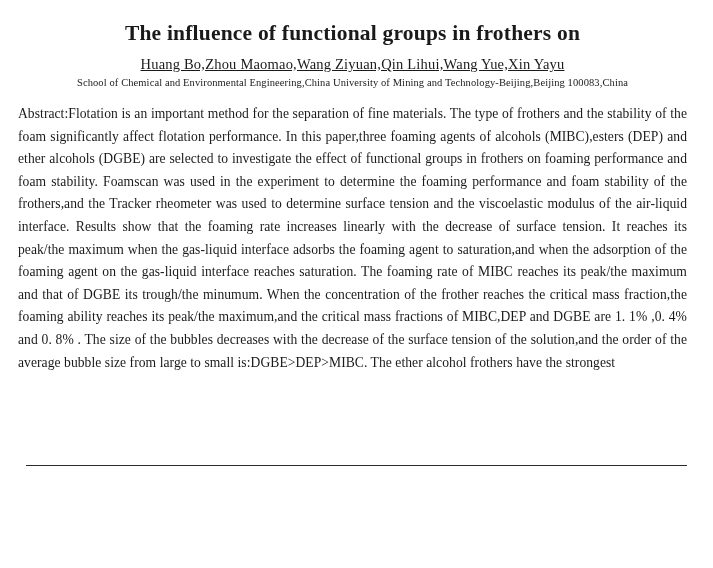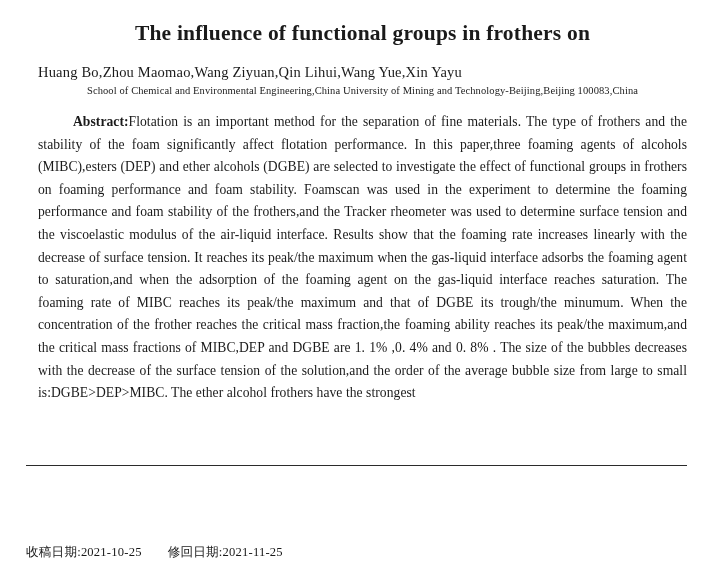--- a/index.html
+++ b/index.html
@@ -12,59 +12,60 @@
     height: 568px;
     font-family: "Liberation Serif", serif;
     color: #1a1a1a;
     overflow: hidden;
   }
   .page {
     position: relative;
     width: 713px;
     height: 568px;
     box-sizing: border-box;
-    padding: 12px 26px 0 38px;
+    padding: 12px 26px 0 18px;
   }
   .title {
     text-align: center;
     font-family: "Liberation Serif", serif;
     font-weight: bold;
     font-size: 21.5px;
     line-height: 30px;
     letter-spacing: 0.2px;
     margin: 6px 0 0 0;
     padding: 0 18px;
   }
   .title-line {
     display: block;
   }
   .authors {
+    text-align: center;
     font-size: 14.5px;
     line-height: 20px;
-    margin-top: 14px;
+    margin-top: 6px;
     letter-spacing: 0.2px;
+    text-decoration: underline;
   }
   .affiliation {
     text-align: center;
     font-size: 10.5px;
     line-height: 15px;
     margin-top: 1px;
     letter-spacing: 0.1px;
   }
   .abstract {
     margin-top: 13px;
     font-size: 13.6px;
     line-height: 22.6px;
     text-align: justify;
     text-justify: inter-word;
     letter-spacing: 0.05px;
   }
   .abstract-label {
-    font-weight: bold;
-    margin-left: 35px;
+    font-weight: normal;
   }
   .rule {
     position: absolute;
     left: 26px;
     right: 26px;
     border: 0;
     border-top: 1px solid #2b2b2b;
     margin: 0;
   }
   .footnote-area {
@@ -109,18 +110,15 @@
 
   <div class="affiliation">School of Chemical and Environmental Engineering,China University of Mining and Technology-Beijing,Beijing 100083,China</div>
 
   <div class="abstract">
     <span class="abstract-label">Abstract:</span><span>Flotation is an important method for the separation of fine materials. The type of frothers and the stability of the foam significantly affect flotation performance. In this paper,three foaming agents of alcohols (MIBC),esters (DEP) and ether alcohols (DGBE) are selected to investigate the effect of functional groups in frothers on foaming performance and foam stability. Foamscan was used in the experiment to determine the foaming performance and foam stability of the frothers,and the Tracker rheometer was used to determine surface tension and the viscoelastic modulus of the air-liquid interface. Results show that the foaming rate increases linearly with the decrease of surface tension. It reaches its peak/the maximum when the gas-liquid interface adsorbs the foaming agent to saturation,and when the adsorption of the foaming agent on the gas-liquid interface reaches saturation. The foaming rate of MIBC reaches its peak/the maximum and that of DGBE its trough/the minumum. When the concentration of the frother reaches the critical mass fraction,the foaming ability reaches its peak/the maximum,and the critical mass fractions of MIBC,DEP and DGBE are 1. 1% ,0. 4% and 0. 8% . The size of the bubbles decreases with the decrease of the surface tension of the solution,and the order of the average bubble size from large to small is:DGBE&gt;DEP&gt;MIBC. The ether alcohol frothers have the strongest</span>
   </div>
 
   <hr class="rule" style="top: 465px;">
 
   <div class="footnote-area">
-    <div class="fn-dates">
-      <span>收稿日期:</span><span>2021-10-25</span><span class="gap"></span><span>修回日期:</span><span>2021-11-25</span>
-    </div>
   </div>
 
 </div>
 
 </body></html>

